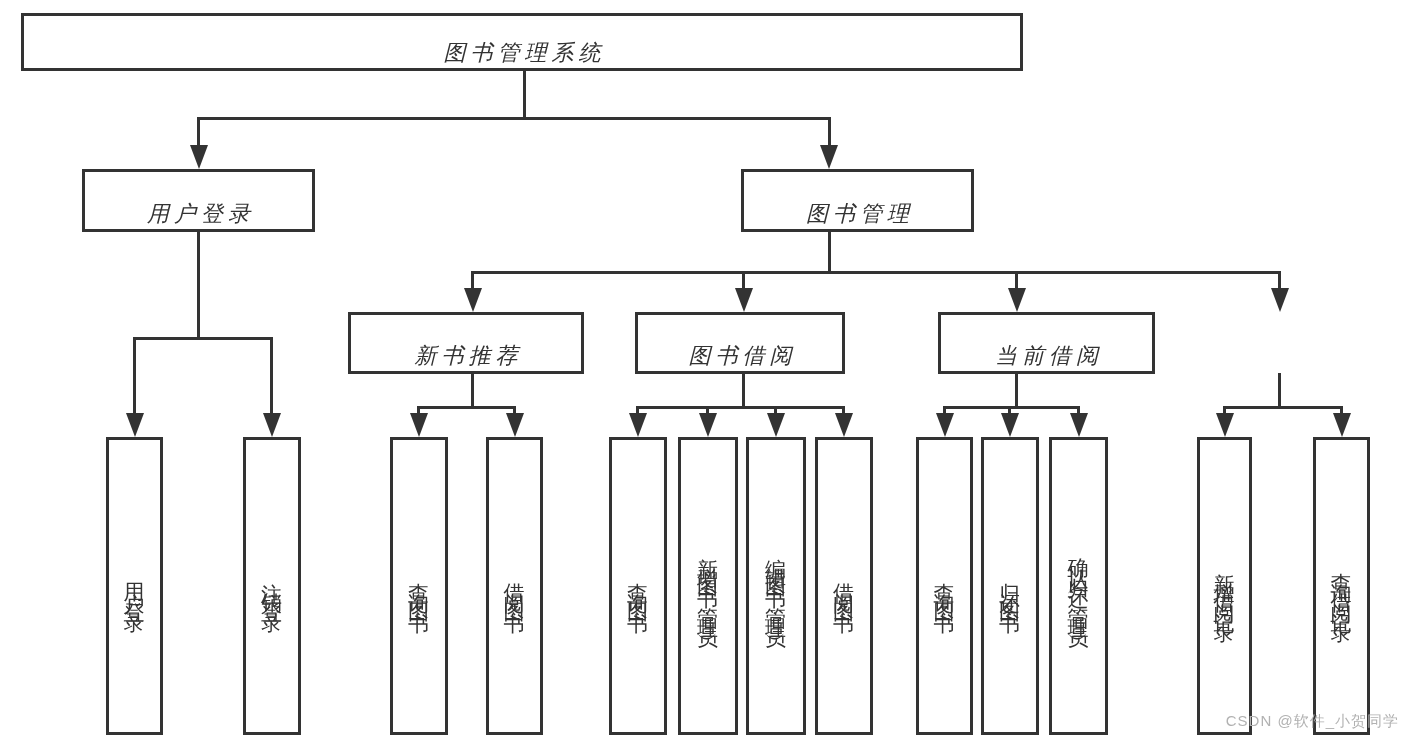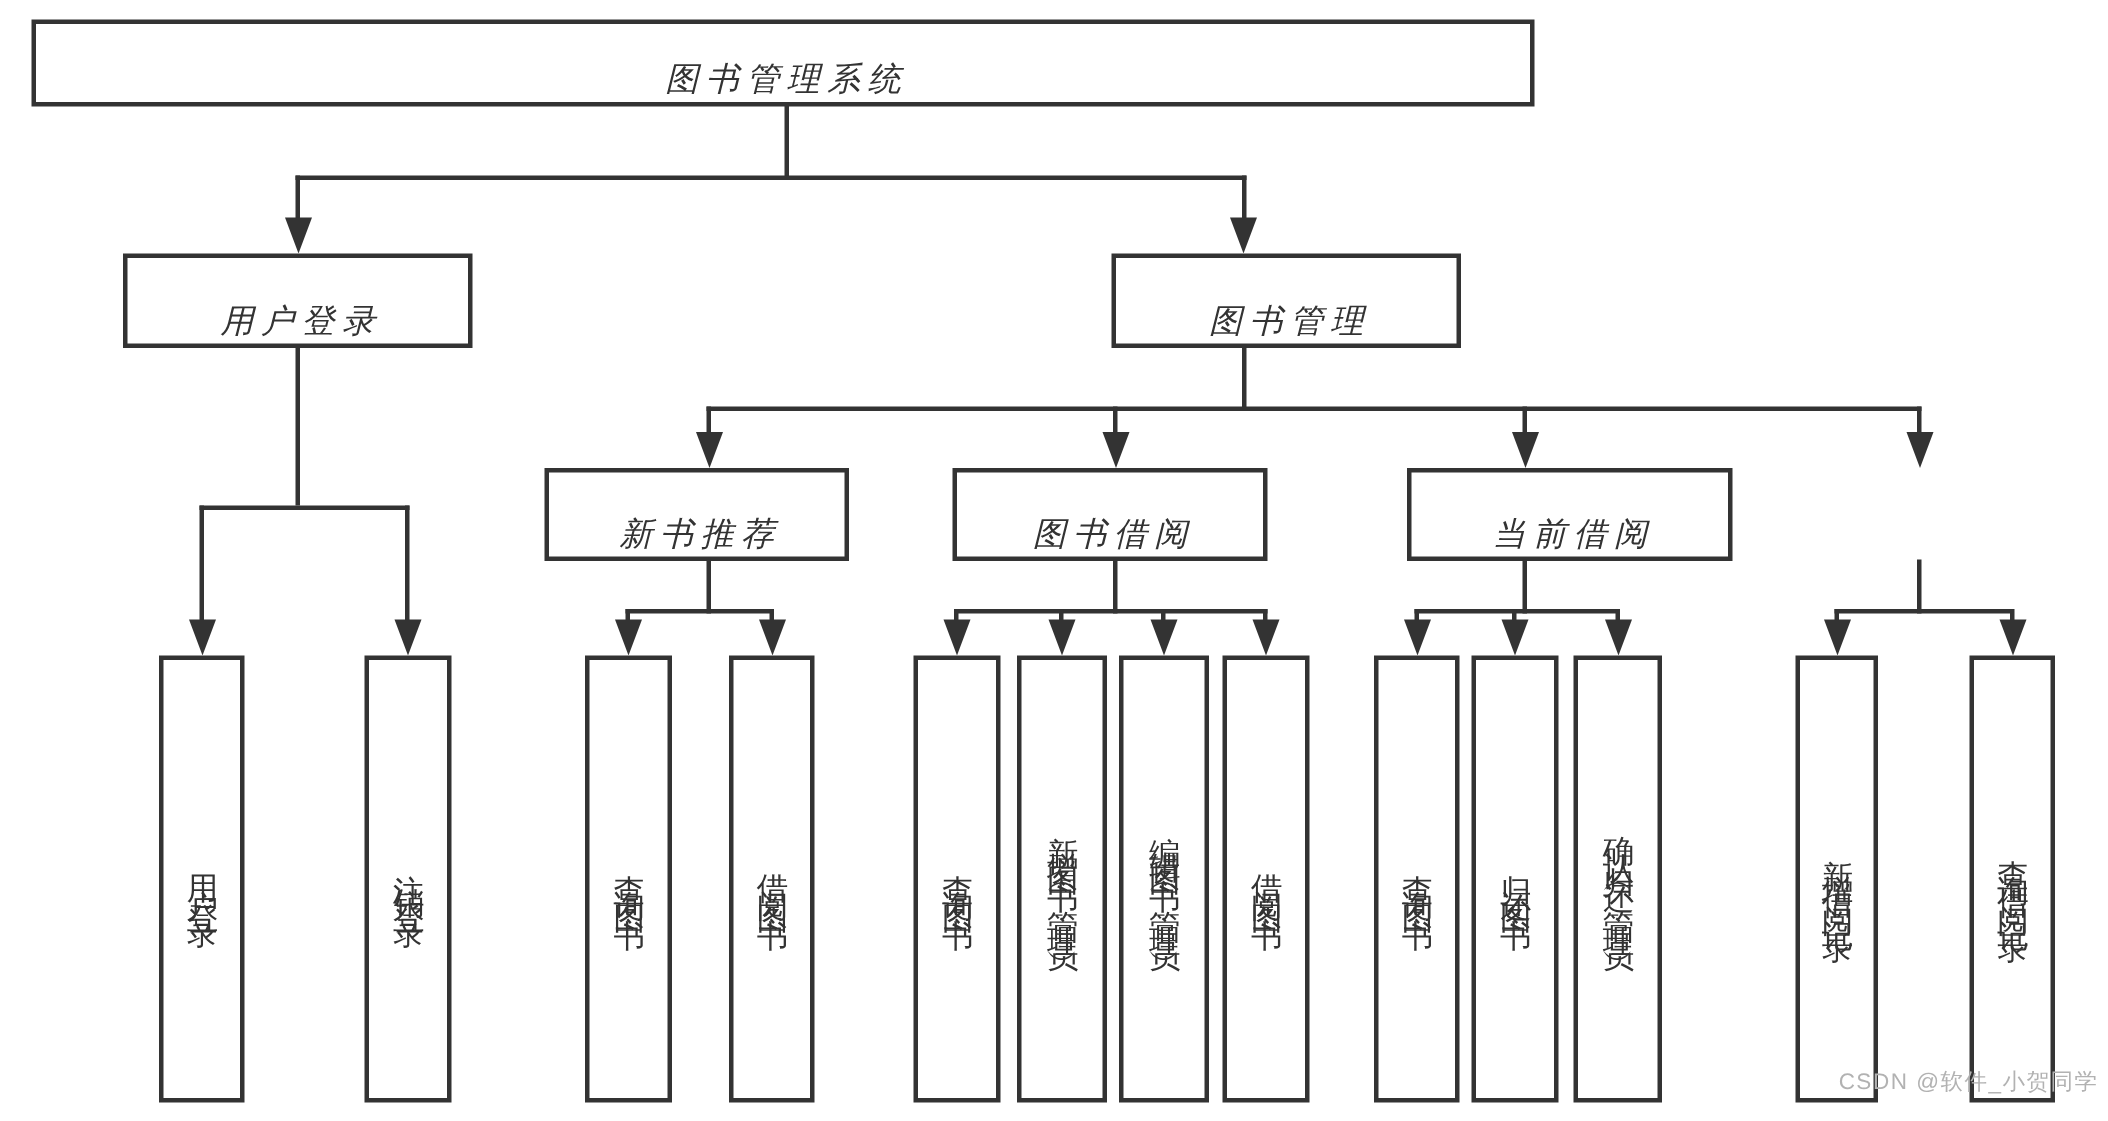--- a/index.html
+++ b/index.html
@@ -70,21 +70,21 @@
   <div class="hl" style="left:471px; top:271px; width:810px;"></div>
   <div class="vl" style="left:471px; top:271px; height:20px;"></div>
   <div class="tri" style="left:464px; top:288px;"></div>
   <div class="vl" style="left:742px; top:271px; height:20px;"></div>
   <div class="tri" style="left:735px; top:288px;"></div>
   <div class="vl" style="left:1015px; top:271px; height:20px;"></div>
   <div class="tri" style="left:1008px; top:288px;"></div>
   <div class="vl" style="left:1278px; top:271px; height:20px;"></div>
   <div class="tri" style="left:1271px; top:288px;"></div>
 
-  <div class="hbox" style="left:363px; top:312px; width:203px; height:62px;">
+  <div class="hbox" style="left:348px; top:312px; width:236px; height:62px;">
     <span>新书推荐</span>
   </div>
   <div class="hbox" style="left:635px; top:312px; width:210px; height:62px;">
     <span>图书借阅</span>
   </div>
   <div class="hbox" style="left:908px; top:312px; width:217px; height:62px;margin-left:30px;">
     <span>当前借阅</span>
   </div>
 
   <div class="vl" style="left:471px; top:373px; height:36px;"></div>

